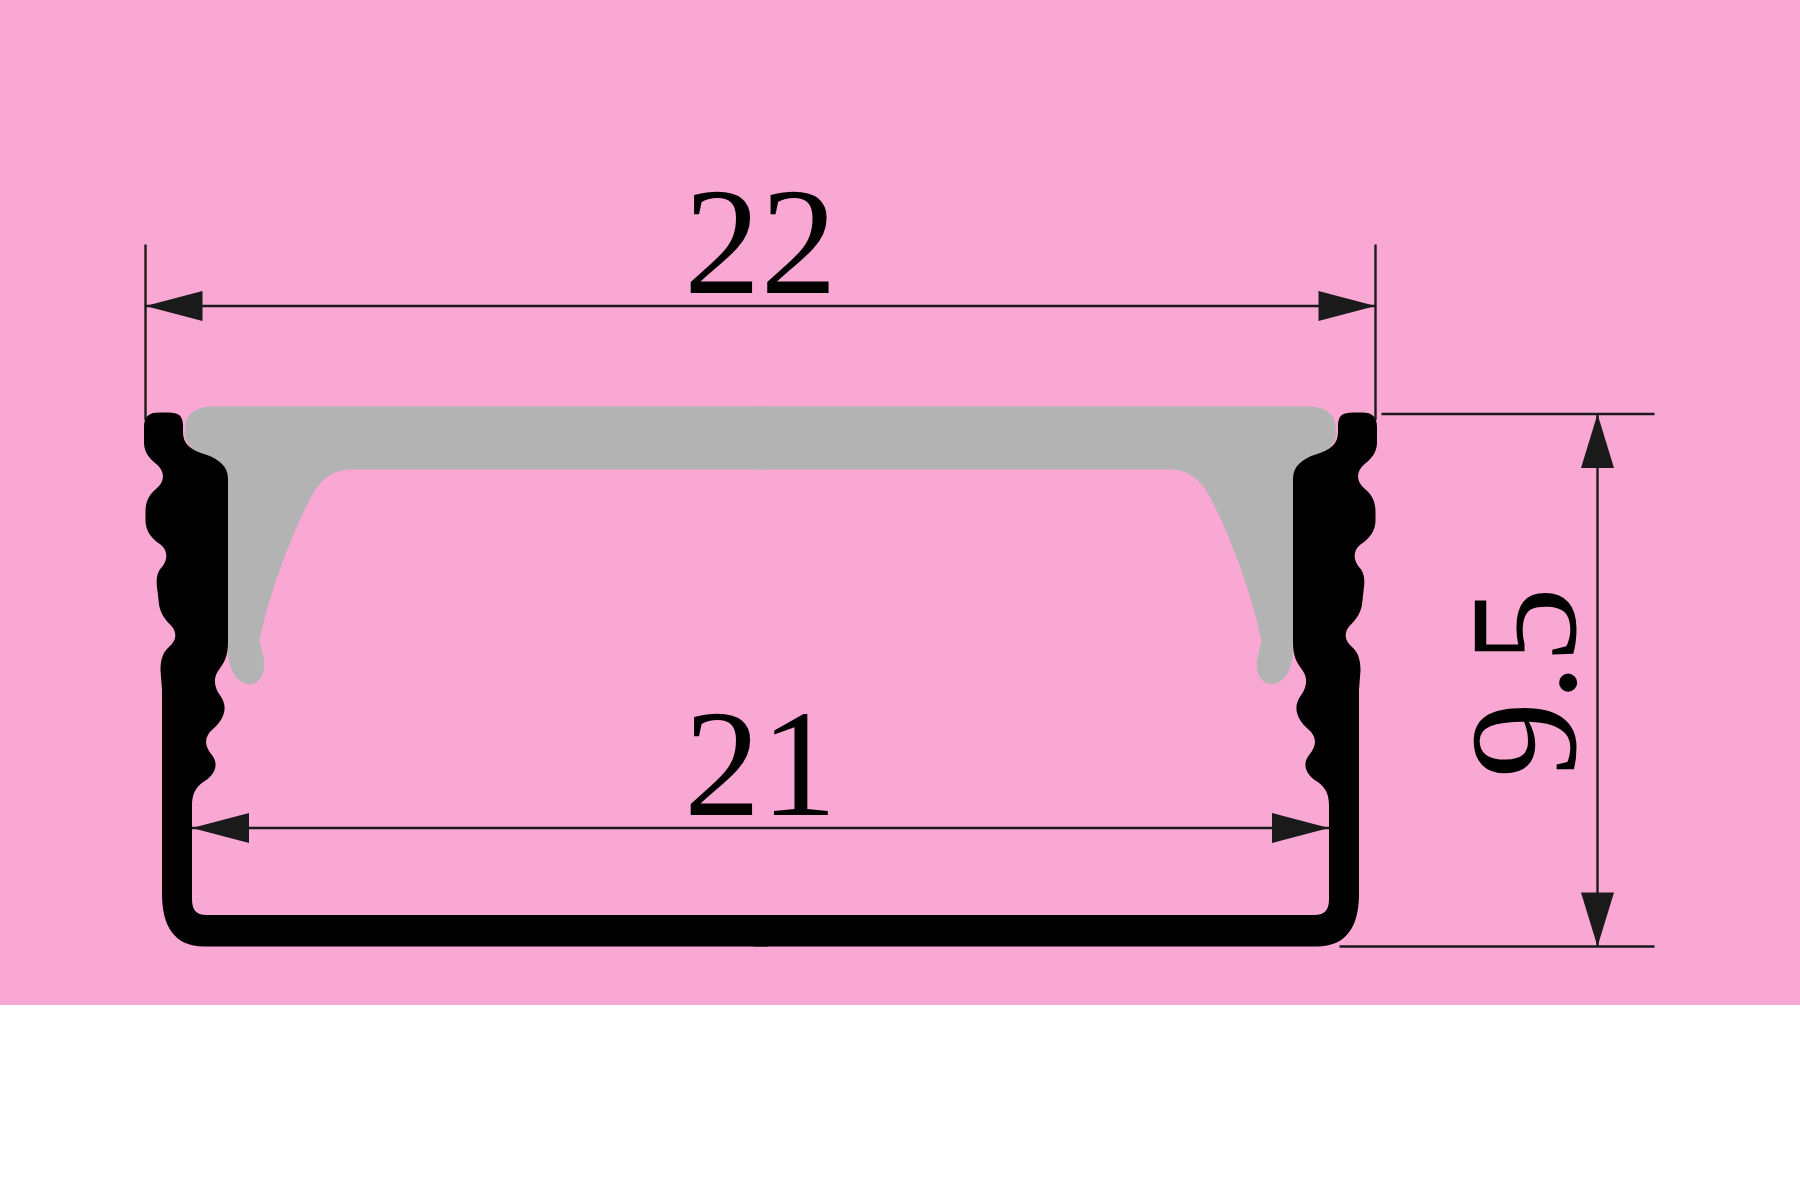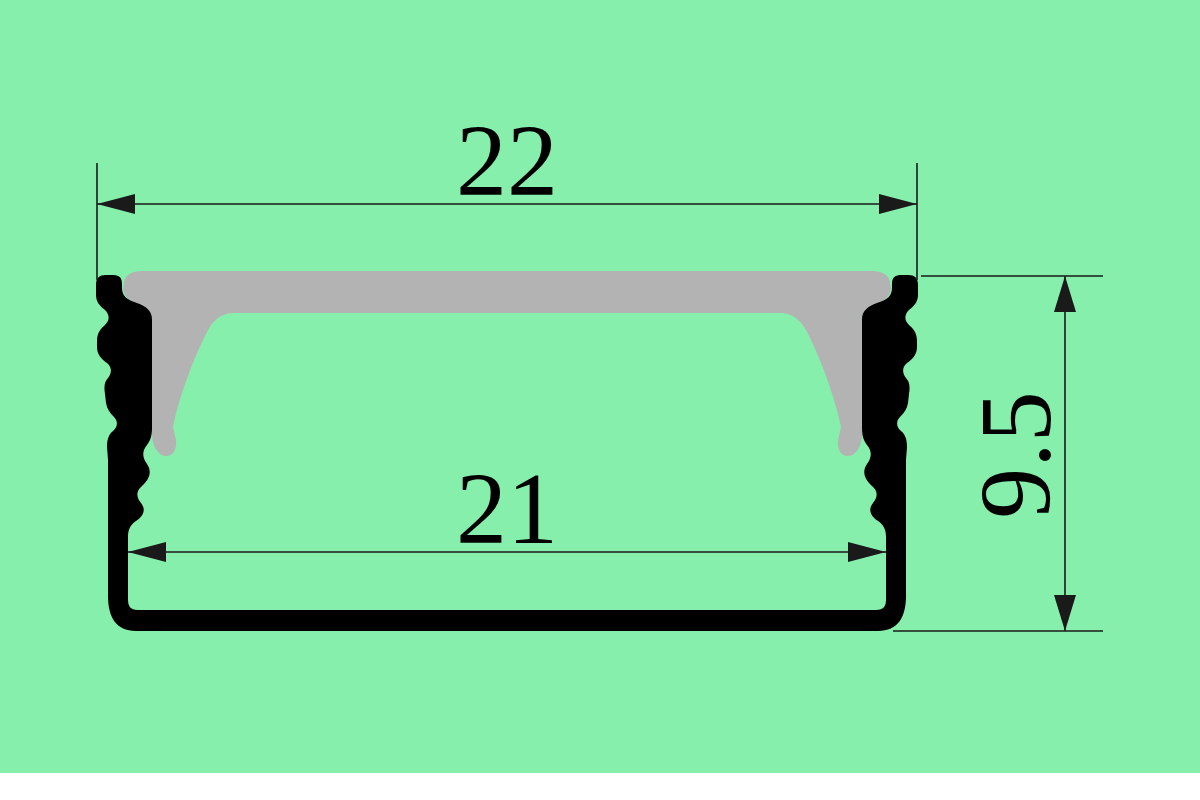--- a/index.html
+++ b/index.html
@@ -1,20 +1,20 @@
 <!DOCTYPE html>
 <html><head>
 <meta charset="utf-8">
 <style>
   html, body { margin: 0; padding: 0; background: #ffffff; }
   .stage {
     position: relative;
     width: 1200px;
-    height: 773px;
-    background: #86efac;
+    height: 670px;
+    background: #f9a8d4;
     overflow: hidden;
     font-family: "Liberation Serif", "DejaVu Serif", serif;
   }
   svg { display: block; width: 1200px; height: 800px; }
   .dim-label {
     font-family: "Liberation Serif", "DejaVu Serif", serif;
     font-size: 102px;
     fill: #000000;
   }
 </style>

